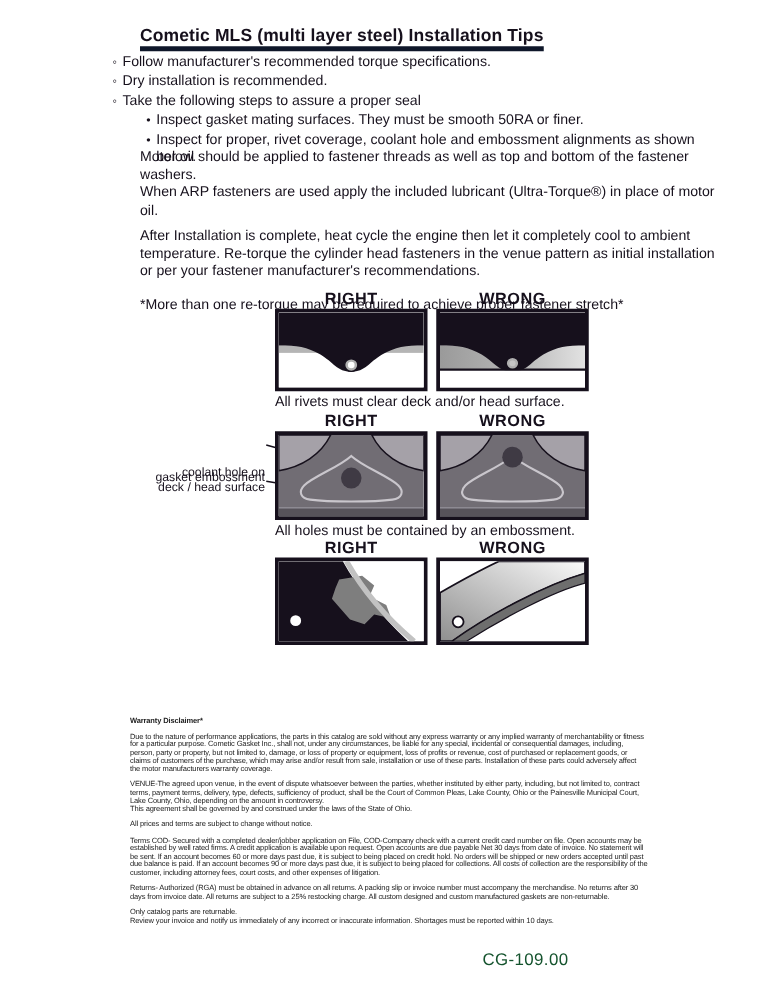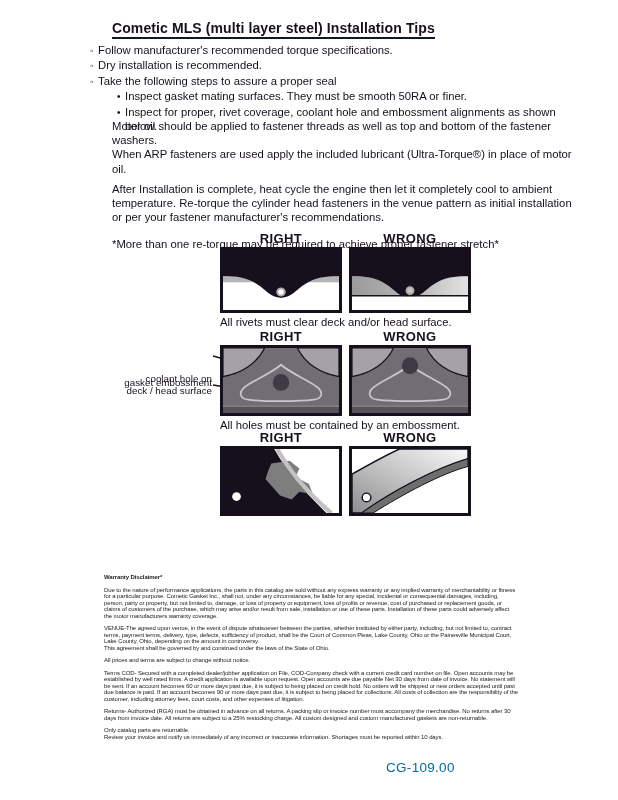--- a/index.html
+++ b/index.html
@@ -1,40 +1,40 @@
 <!DOCTYPE html>
 <html><head>
 <meta charset="utf-8">
 <style>
   html,body{margin:0;padding:0;background:#fff;}
   .page{position:relative;width:618px;height:800px;background:#ffffff;overflow:hidden;
         font-family:"Liberation Sans", sans-serif;color:#16101c;}
   .title{position:absolute;left:112px;top:20px;font-size:14px;font-weight:bold;
-         border-bottom:2px solid #0f172a;padding-bottom:1px;letter-spacing:0.1px;}
+         border-bottom:4px solid #0f172a;padding-bottom:1px;letter-spacing:0.1px;}
   .tips{position:absolute;left:90px;top:43px;font-size:11.3px;line-height:14.4px;width:480px;}
   .tip{display:flex;align-items:baseline;}
   .tip.sub{padding-left:27px;}
   .tip .marker{width:8px;flex:0 0 8px;font-size:10px;}
   .diesel{position:absolute;left:112px;top:113px;width:475px;}
   .diesel h2{margin:0;font-size:12.5px;font-weight:bold;}
   .diesel p{margin:6px 0 0 0;font-size:11.3px;line-height:14.2px;white-space:pre-line;}
   .diesel .footnote{margin-top:13px;}
   .fig-row{position:absolute;left:220px;width:251px;}
   .fig-labels{display:flex;gap:7px;}
   .fig-labels div{width:122px;text-align:center;font-weight:bold;font-size:13px;letter-spacing:0.4px;}
   .fig-boxes{display:flex;gap:7px;margin-top:1px;}
   .fig-box{border:3px solid #16101c;background:#fff;font-size:0;}
   .fig-box svg{display:block;}
   .fig-caption{font-size:11.3px;line-height:12.5px;margin-top:3px;white-space:pre-line;}
   .callout{position:absolute;width:122px;text-align:right;font-size:9.8px;line-height:11.5px;white-space:pre-line;}
   .callout-lines{position:absolute;left:212px;top:340px;pointer-events:none;}
   .legal{position:absolute;left:104px;top:574px;width:414px;font-size:6px;line-height:6.5px;letter-spacing:-0.1px;color:#222;}
   .legal .lh{font-weight:bold;margin:0 0 6px 0;}
   .legal p{margin:0 0 6px 0;white-space:pre-line;}
-  .page-code{position:absolute;left:386px;top:760px;font-size:13.5px;letter-spacing:0.3px;color:#0369a1;}
+  .page-code{position:absolute;left:386px;top:760px;font-size:13.5px;letter-spacing:0.3px;color:#14532d;}
 </style>
 </head>
 <body>
 
 <div class="page">
 
   <div class="title">Cometic MLS (multi layer steel) Installation Tips</div>
 
   <div class="tips">
     <div class="tip">

